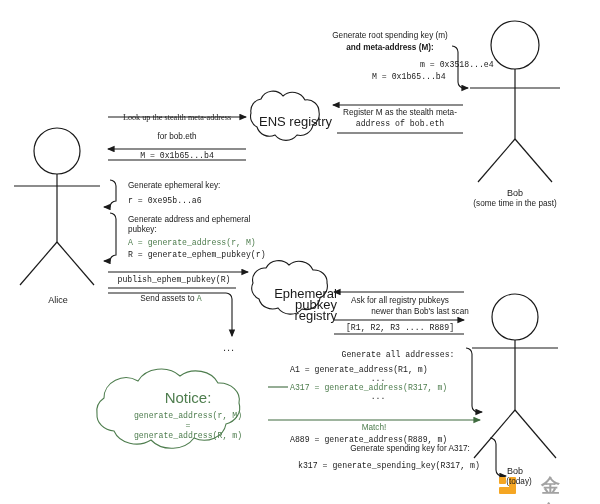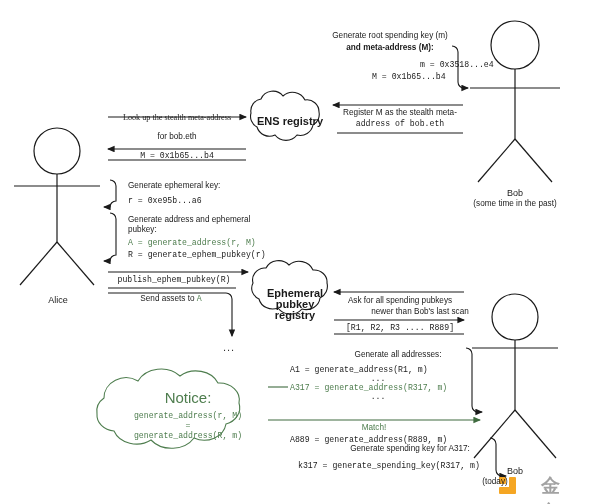--- a/index.html
+++ b/index.html
@@ -33,25 +33,24 @@
   .mono {
     font-family: "Liberation Mono", monospace;
     font-size: 8.2px;
     letter-spacing: 0px;
   }
   .green { color: #4e7d4e; }
   .ctr { text-align: center; }
   .lbl-name { font-size: 9px; }
   .cloudtxt {
     position: absolute;
-    text-align: center;
-    font-size: 11px;
+    text-align: right;
+    font-size: 13px;
     line-height: 11.5px;
     color: #1a1a1a;
-    font-weight: bold;
   }
   .noticetxt {
     position: absolute;
     text-align: center;
     color: #4e7d4e;
   }
   .wm-text {
     position: absolute;
     font-family: "DejaVu Sans", sans-serif;
     font-size: 19px;
@@ -233,41 +232,41 @@
 
   <div class="txt lbl-name ctr" style="left:28px; top:295px; width:60px;">Alice</div>
 
   <div class="txt lbl-name ctr" style="left:470px; top:188px; width:90px;">Bob</div>
   <div class="txt ctr" style="left:460px; top:199px; width:110px;">(some time in the past)</div>
 
   <div class="cloudtxt" style="left:253px; top:288px; width:84px;">Ephemeral</div>
   <div class="cloudtxt" style="left:253px; top:299px; width:84px;">pubkey</div>
   <div class="cloudtxt" style="left:253px; top:310px; width:84px;">registry</div>
 
-  <div class="txt ctr" style="left:336px; top:296px; width:128px;">Ask for all spending pubkeys</div>
+  <div class="txt ctr" style="left:336px; top:296px; width:128px;">Ask for all registry pubkeys</div>
   <div class="txt ctr" style="left:356px; top:307px; width:128px;">newer than Bob's last scan</div>
   <div class="txt ctr mono" style="left:336px; top:323px; width:128px;">[R1, R2, R3 .... R889]</div>
 
   <div class="ell" style="left:223px; top:341px;">...</div>
 
-  <div class="txt ctr" style="left:330px; top:350px; width:136px;">Generate all addresses:</div>
+  <div class="txt ctr" style="left:330px; top:350px; width:136px;font-family:Liberation Mono, monospace;">Generate all addresses:</div>
   <div class="txt mono" style="left:290px; top:365px;">A1 = generate_address(R1, m)</div>
   <div class="txt ctr mono" style="left:290px; top:374px; width:176px;">...</div>
   <div class="txt mono green" style="left:290px; top:383px;">A317 = generate_address(R317, m)</div>
   <div class="txt ctr mono" style="left:290px; top:392px; width:176px;">...</div>
   <div class="txt mono" style="left:290px; top:401px;margin-top:34px;">A889 = generate_address(R889, m)</div>
 
   <div class="txt ctr green" style="left:318px; top:423px; width:112px;">Match!</div>
 
   <div class="txt ctr" style="left:330px; top:444px; width:160px;">Generate spending key for A317:</div>
   <div class="txt mono" style="left:298px; top:461px;">k317 = generate_spending_key(R317, m)</div>
 
   <div class="txt noticetxt" style="left:108px; top:393px; width:160px; font-size:15px;">Notice:</div>
   <div class="txt noticetxt mono" style="left:98px; top:411px; width:180px;">generate_address(r, M)</div>
   <div class="txt noticetxt mono" style="left:98px; top:421px; width:180px;">=</div>
   <div class="txt noticetxt mono" style="left:98px; top:431px; width:180px;">generate_address(R, m)</div>
 
   <div class="txt lbl-name ctr" style="left:480px; top:466px; width:70px;">Bob</div>
-  <div class="txt ctr" style="left:460px; top:477px; width:70px;">(today)</div>
+  <div class="txt ctr" style="left:484px; top:477px; width:70px;">(today)</div>
 
   <div class="wm-text" style="left:541px; top:473px;">金色财经</div>
 
 </div>
 
 </body></html>

